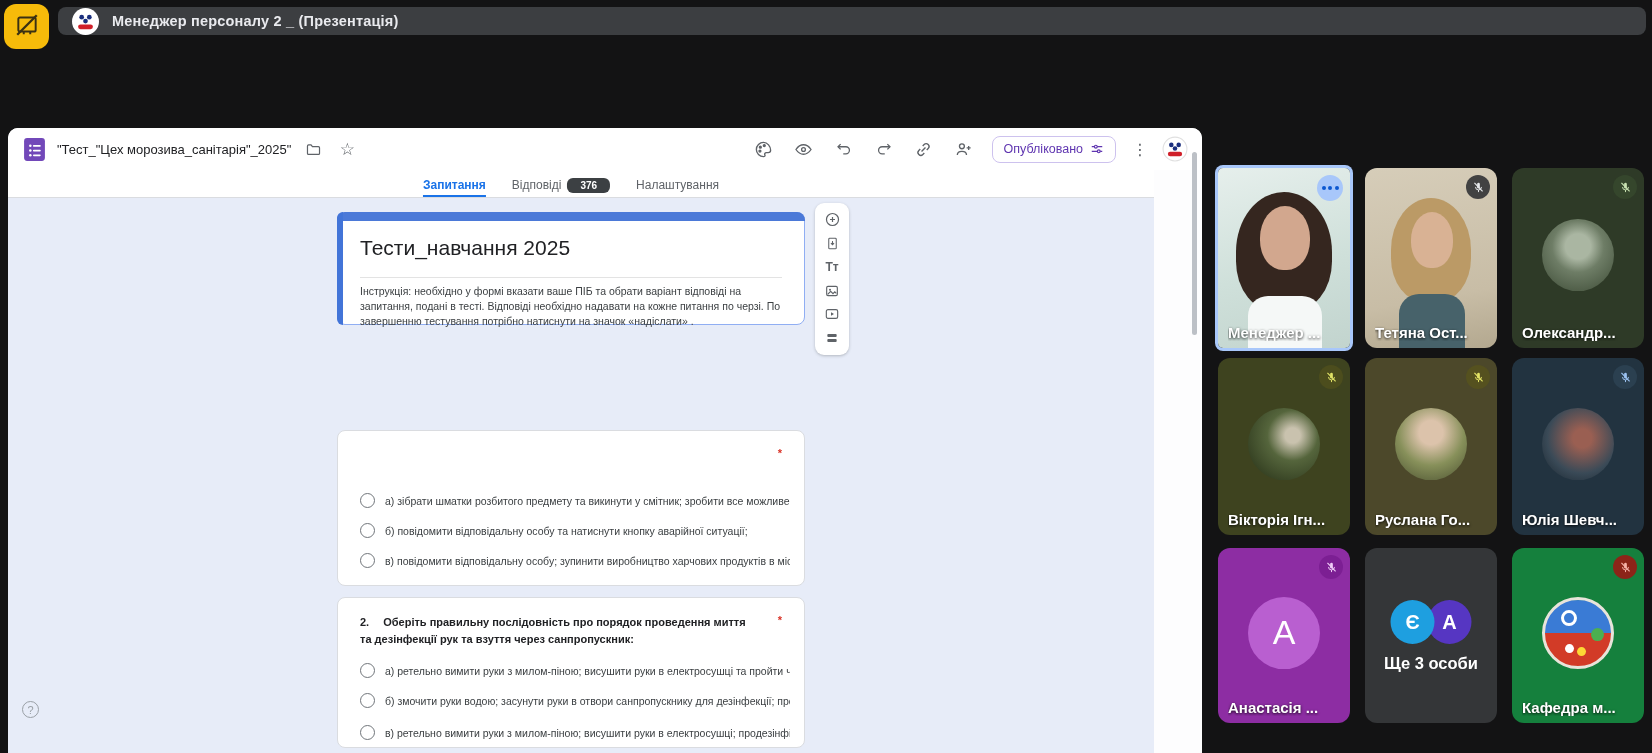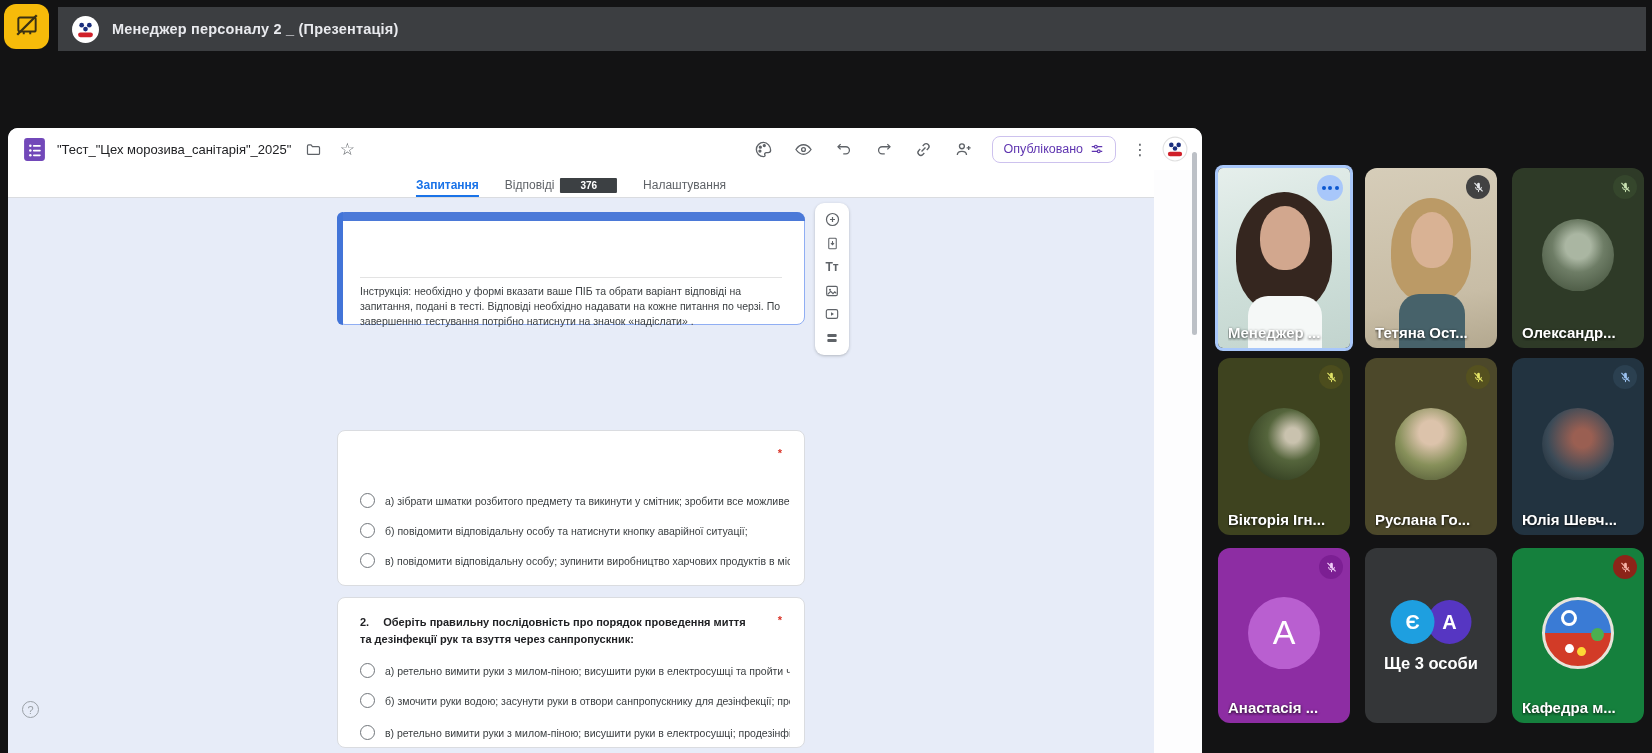--- a/index.html
+++ b/index.html
@@ -3,21 +3,21 @@
 <meta charset="utf-8">
 <style>
   * { margin:0; padding:0; box-sizing:border-box; }
   html,body { width:1652px; height:753px; overflow:hidden; background:#131314;
     font-family:"Liberation Sans","DejaVu Sans",sans-serif; }
   .abs { position:absolute; }
 
   
   #present-off-btn { left:4px; top:4px; width:45px; height:45px; border-radius:12px;
     background:#f6bb0a; display:flex; align-items:center; justify-content:center; }
-  #meet-pill { left:58px; top:7px; right:6px; height:44px; border-radius:0;
+  #meet-pill { left:58px; top:7px; right:6px; height:28px; border-radius:8px;
     background:#3c3e41; display:flex; align-items:center; gap:13px; padding:0 14px; }
   #meet-title { color:#e9eaee; font-size:14.5px; font-weight:bold; letter-spacing:.2px; }
   .rud-logo { border-radius:50%; background:#fff; position:relative; flex:0 0 auto; }
 
   
   #screen { left:8px; top:128px; width:1194px; height:625px; background:#fff;
     border-radius:10px 10px 0 0; overflow:hidden; }
   #form-header { position:absolute; left:0; top:0; right:0; height:42px; background:#fff;
     display:flex; align-items:center; padding:0 14px; gap:10px; }
   #doc-title { font-size:13px; color:#202124; white-space:nowrap; }
@@ -29,22 +29,22 @@
     background:#fff; }
   #kebab { color:#5f6368; font-size:16px; width:14px; text-align:center; }
 
   #tab-bar { position:absolute; left:0; top:42px; right:54px; height:28px; background:#fff; }
   #tab-bar-line { position:absolute; left:0; right:0; top:69px; height:1px; background:#dadce0; }
   #tabs { position:absolute; left:563px; top:0; transform:translateX(-50%); height:28px;
     display:flex; align-items:flex-end; gap:26px; }
   .tab { font-size:12px; color:#5f6368; display:flex; align-items:center; gap:6px;
     height:28px; padding-top:2px; }
   .tab.active { color:#1a73e8; font-weight:bold; border-bottom:3px solid #1a73e8; padding-top:5px; }
-  .tab-badge { background:#3c4043; color:#fff; border-radius:1px; font-size:10px;
-    padding:2px 20px; font-weight:bold; }
+  .tab-badge { background:#3c4043; color:#fff; border-radius:6px; font-size:10px;
+    padding:2px 13px; font-weight:bold; }
 
   #form-content { position:absolute; left:0; top:70px; width:1146px; height:555px;
     background:#e7ecf8; }
   #right-gutter { position:absolute; left:1146px; top:42px; width:48px; height:583px; background:#fdfdfe; }
   #scroll-thumb { position:absolute; left:1184px; top:24px; width:5px; height:183px;
     border-radius:3px; background:#bcc0c6; }
 
   .card { position:absolute; left:329px; width:468px; background:#fff; border-radius:8px;
     border:1px solid #dadce0; }
   #card-title { top:14px; height:113px; border:1px solid #90aef3; }
@@ -268,20 +268,21 @@
       </span>
     </div>
   </div>
   <div id="tab-bar-line"></div>
 
   <div id="form-content">
 
     <div class="card" id="card-title">
       <div class="topstrip"></div>
       <div class="leftbar"></div>
+      <div id="form-title">Тести_навчання 2025</div>
       <div id="title-divider"></div>
       <div id="form-desc">Інструкція: необхідно у формі вказати ваше ПІБ та обрати варіант відповіді на запитання, подані в тесті. Відповіді необхідно надавати на кожне питання по черзі. По завершенню тестування потрібно натиснути на значок «надіслати» .</div>
     </div>
 
 
     <div class="card" id="card-q1">
       <div class="q-req req">*</div>
       <div class="opt o1">
         <span class="radio"></span>
         <span>а) зібрати шматки розбитого предмету та викинути у смітник; зробити все можливе, щоб ніхто не ...</span>

